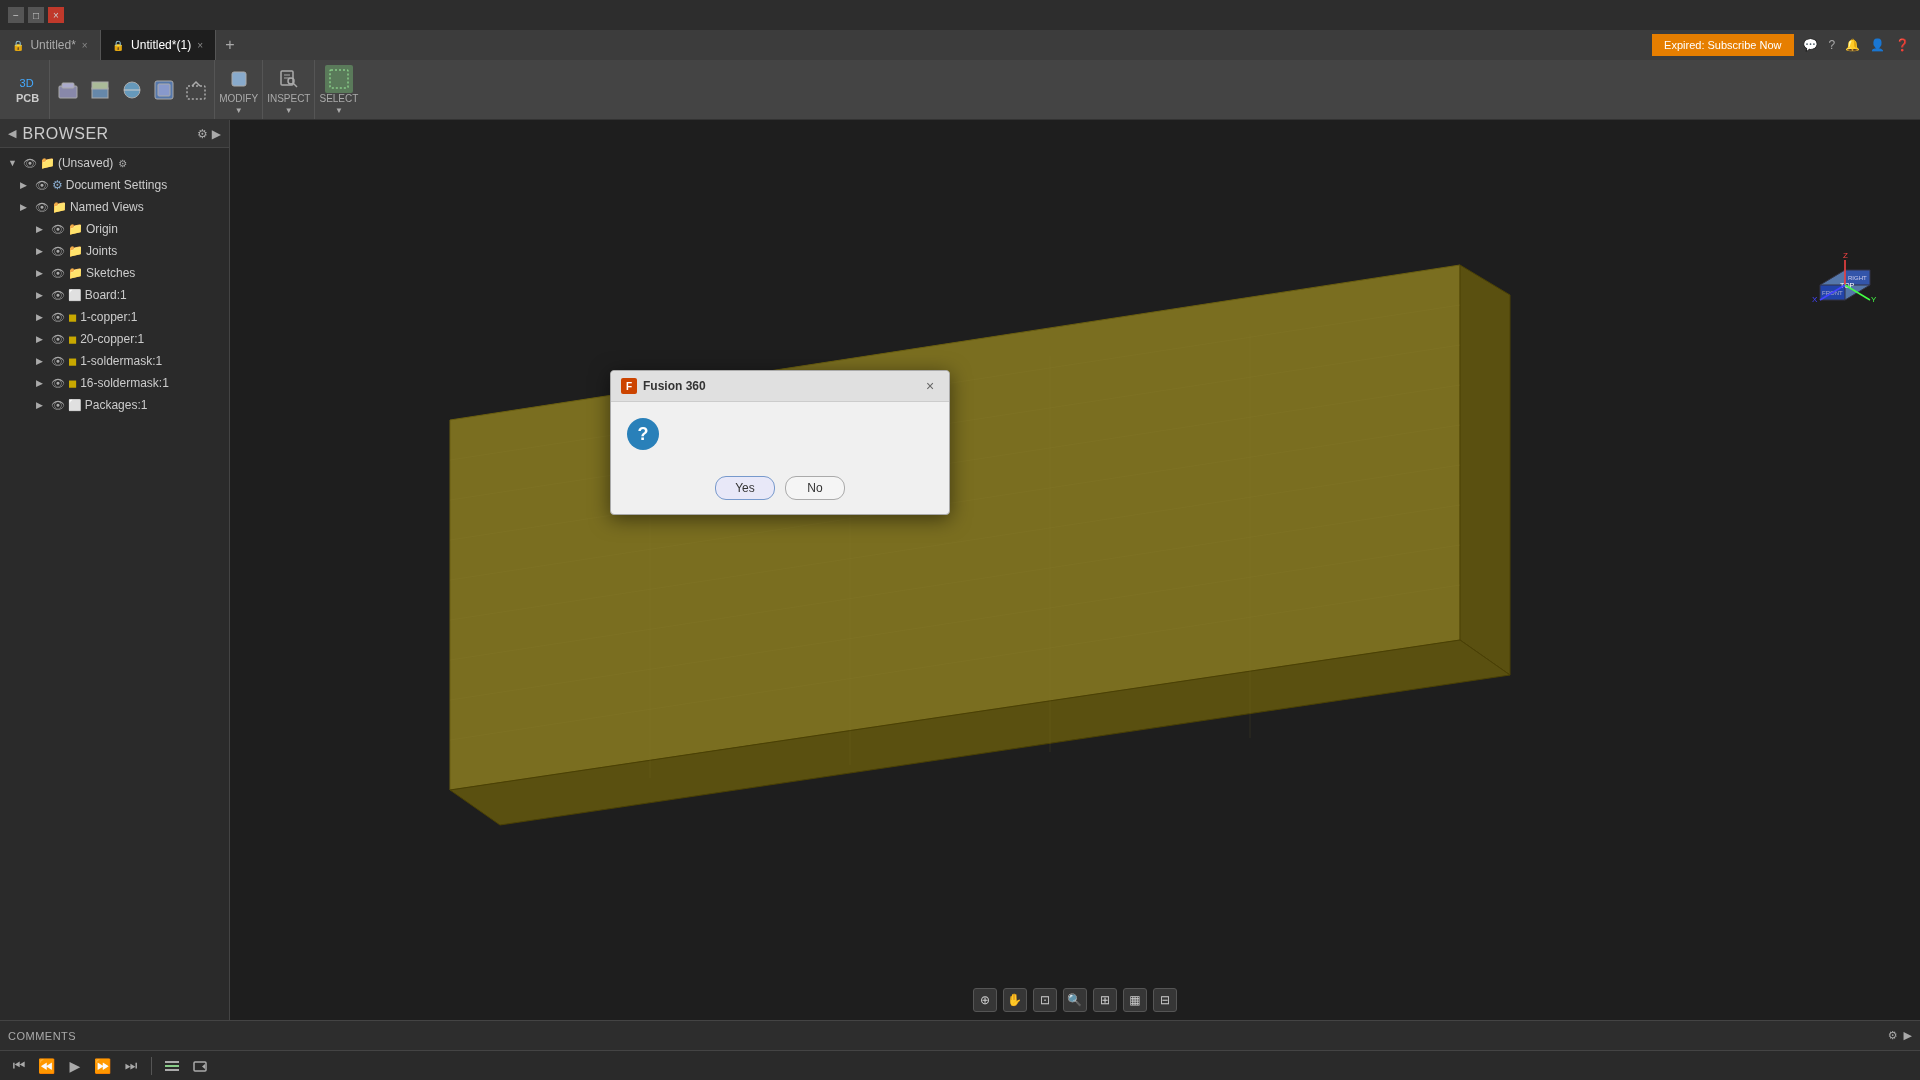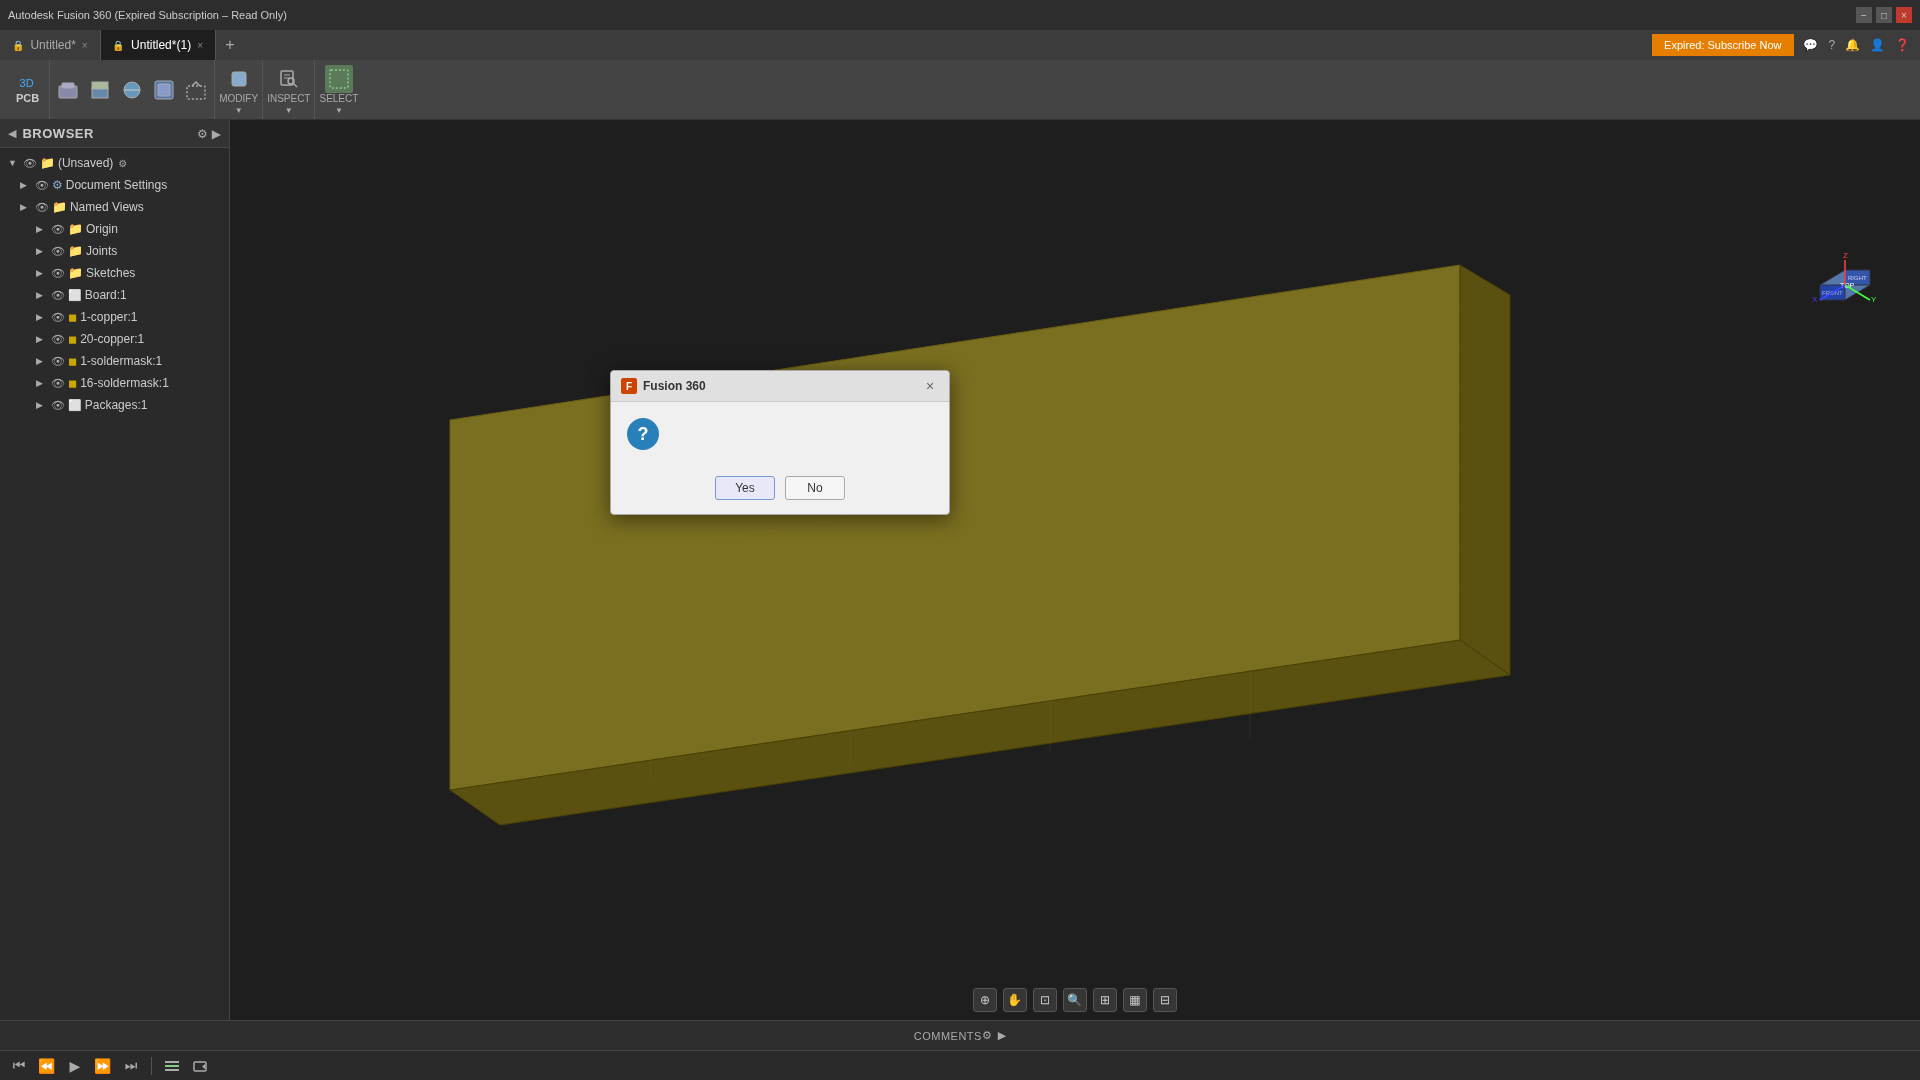--- a/index.html
+++ b/index.html
@@ -180,22 +180,22 @@
     #browser-header {
       height: 28px;
       background: #333;
       display: flex;
       align-items: center;
       padding: 0 8px;
       justify-content: space-between;
       border-bottom: 1px solid #444;
     }
     .browser-title {
-      font-size: 13px;
-      font-weight: bold;
+      font-size: 16px;
+      font-weight: normal;
       color: #ccc;
       letter-spacing: 0.5px;
     }
     .browser-header-icons {
       display: flex;
       gap: 4px;
       color: #aaa;
       font-size: 12px;
     }
     #browser-tree {
@@ -347,40 +347,40 @@
     #dialog-buttons {
       display: flex;
       justify-content: center;
       gap: 10px;
       padding: 10px 16px 14px;
     }
     .dialog-btn {
       min-width: 60px;
       padding: 4px 16px;
       border: 1px solid #aaa;
-      border-radius: 3px;
+      border-radius: 11px;
       background: #f5f5f5;
       color: #333;
       font-size: 12px;
       cursor: pointer;
     }
     .dialog-btn.primary {
       background: #e8e8f8;
       border-color: #7799cc;
     }
 
     
     #comments-bar {
       height: 30px;
       background: #2d2d2d;
       display: flex;
       align-items: center;
       padding: 0 8px;
       border-top: 1px solid #444;
-      justify-content: center;
+      justify-content: space-between;
     }
     .comments-label {
       font-size: 11px;
       color: #aaa;
       letter-spacing: 0.5px;
     }
     .comments-icons {
       display: flex;
       gap: 6px;
       color: #aaa;
@@ -423,21 +423,20 @@
     
     #pcb-svg {
       position: absolute;
       top: 0; left: 0; width: 100%; height: 100%;
     }
   </style>
 </head>
 <body>
 
 <div id="title-bar">
-  <span id="title-bar-text">Autodesk Fusion 360 (Expired Subscription – Read Only)</span>
   <div id="title-bar-controls">
     <button class="title-btn">−</button>
     <button class="title-btn">□</button>
     <button class="title-btn close">×</button>
   </div>
 </div>
 
 <div id="tab-bar">
   <div class="tab">
     <span class="tab-icon">🔒</span>

